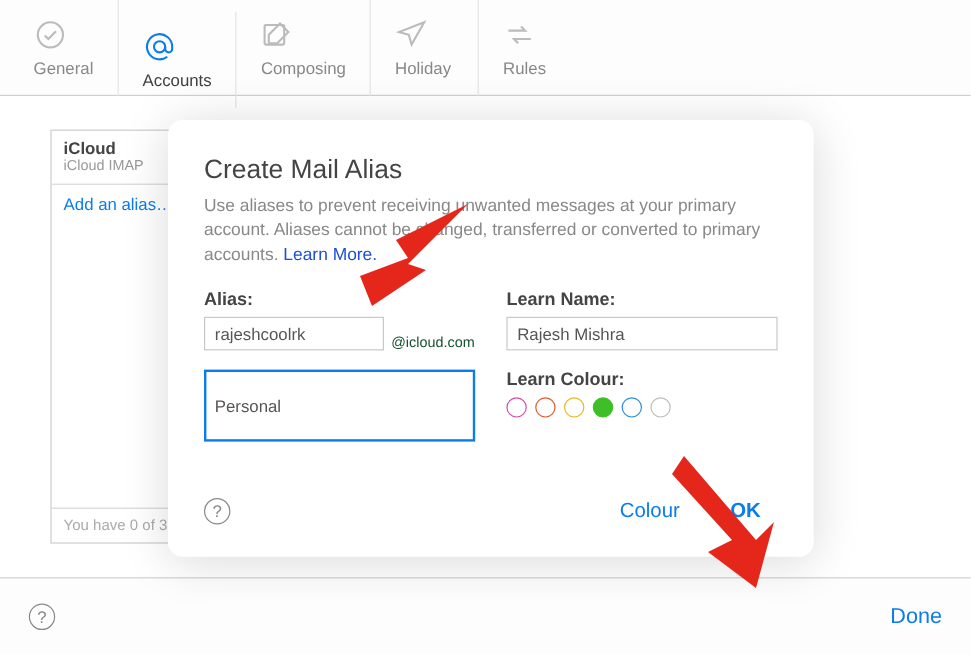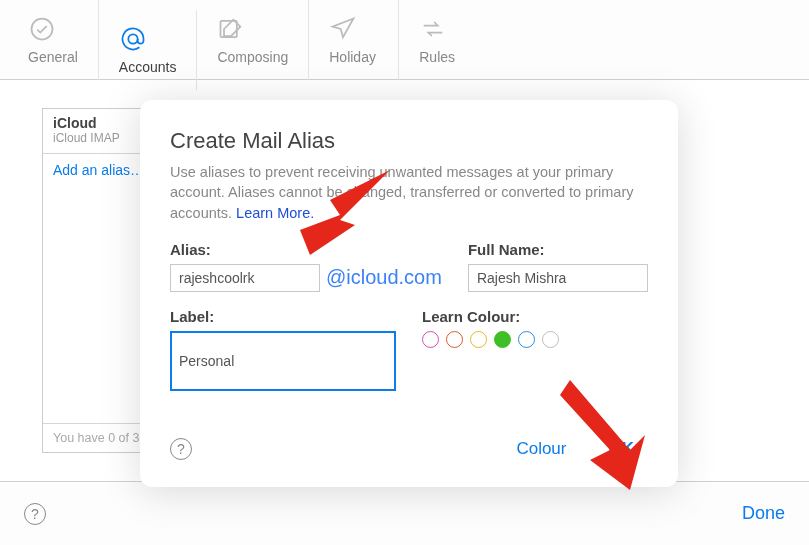--- a/index.html
+++ b/index.html
@@ -141,36 +141,36 @@
   .form-col { flex: 1; }
   .form-label {
     font-size: 15px;
     font-weight: 600;
     color: #444;
     margin-bottom: 6px;
     display: block;
   }
   .alias-wrap {
     display: flex;
-    align-items: center;
+    align-items: flex-end;
     gap: 6px;
   }
   .input {
     border: 1px solid #c8c8c8;
     padding: 5px 8px;
     font-size: 14px;
     color: #555;
     width: 100%;
     outline: none;
   }
   .input.focused {
     border: 2px solid #0a7cec;
     padding: 20px 7px;
   }
-  .suffix { font-size: 20px; color: #3b82f6; white-space: nowrap; }
+  .suffix { font-size: 12px; color: #14532d; white-space: nowrap; }
   .swatch-row { display: flex; gap: 7px; margin-top: 6px; }
   .swatch {
     width: 17px;
     height: 17px;
     border-radius: 50%;
     border: 1.5px solid;
     cursor: pointer;
     position: relative;
   }
   .swatch.selected::after {
@@ -272,28 +272,27 @@
 
     <div class="form-row">
       <div class="form-col">
         <label class="form-label">Alias:</label>
         <div class="alias-wrap">
           <input class="input" style="width: 150px;" value="rajeshcoolrk">
           <span class="suffix">@icloud.com</span>
         </div>
       </div>
       <div class="form-col">
-        <label class="form-label">Full Name:</label>
+        <label class="form-label">Learn Name:</label>
         <input class="input" value="Rajesh Mishra" style="">
       </div>
     </div>
 
     <div class="form-row">
       <div class="form-col">
-        <label class="form-label">Label:</label>
         <input class="input focused" value="Personal" style="">
       </div>
       <div class="form-col">
         <label class="form-label">Learn Colour:</label>
         <div class="swatch-row" id="swatches">
             <div class="swatch" style="border-color: rgb(216, 76, 168);"></div>
             <div class="swatch" style="border-color: rgb(224, 89, 42);"></div>
             <div class="swatch" style="border-color: rgb(230, 184, 39);"></div>
             <div class="swatch selected" style="border-color: rgb(63, 191, 39); background: rgb(63, 191, 39);"></div>
             <div class="swatch" style="border-color: rgb(42, 141, 224);"></div>

